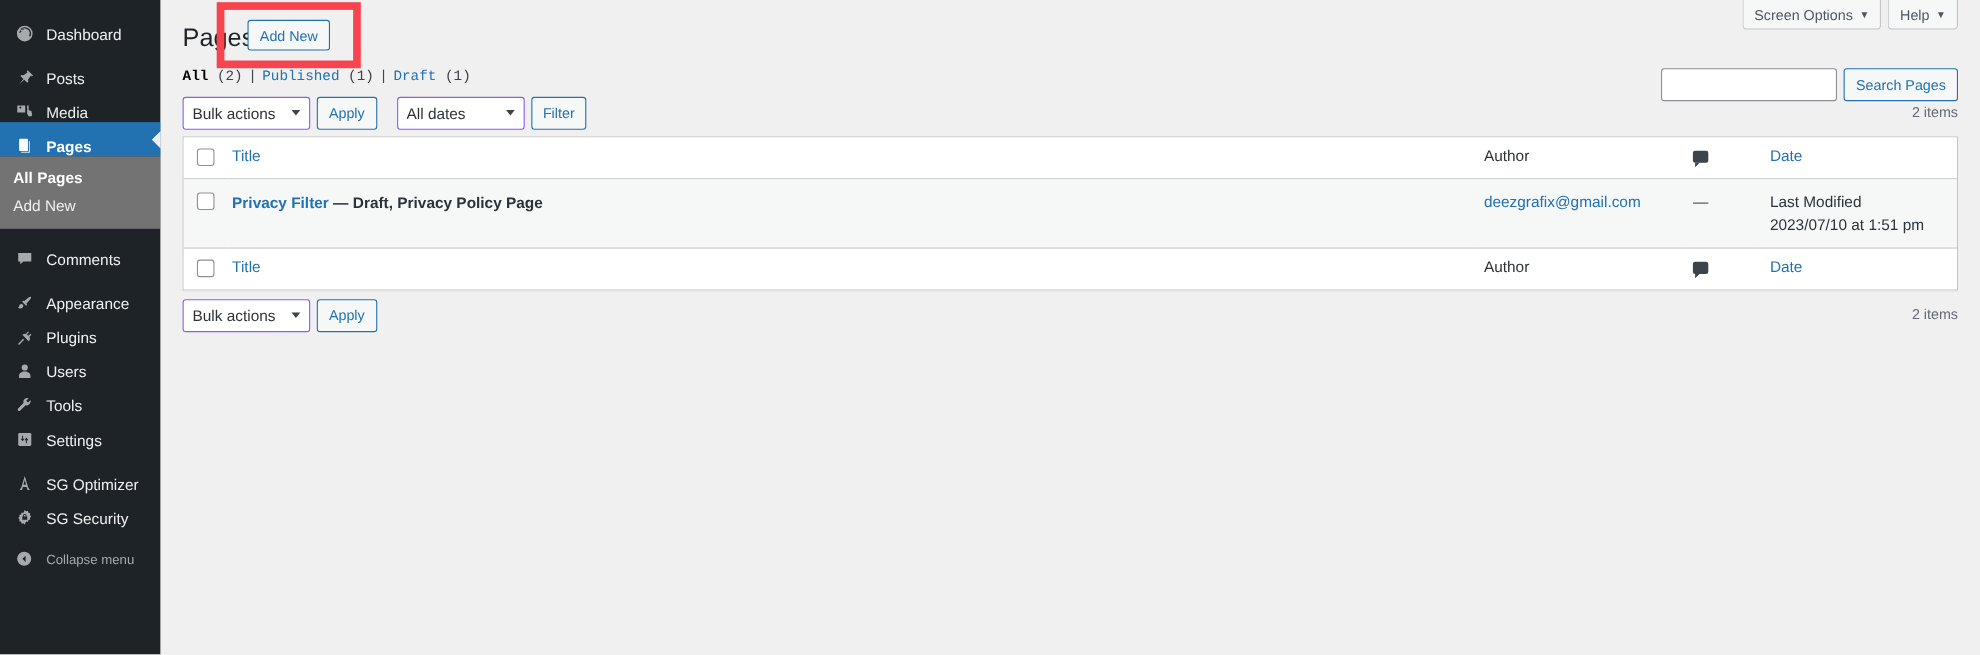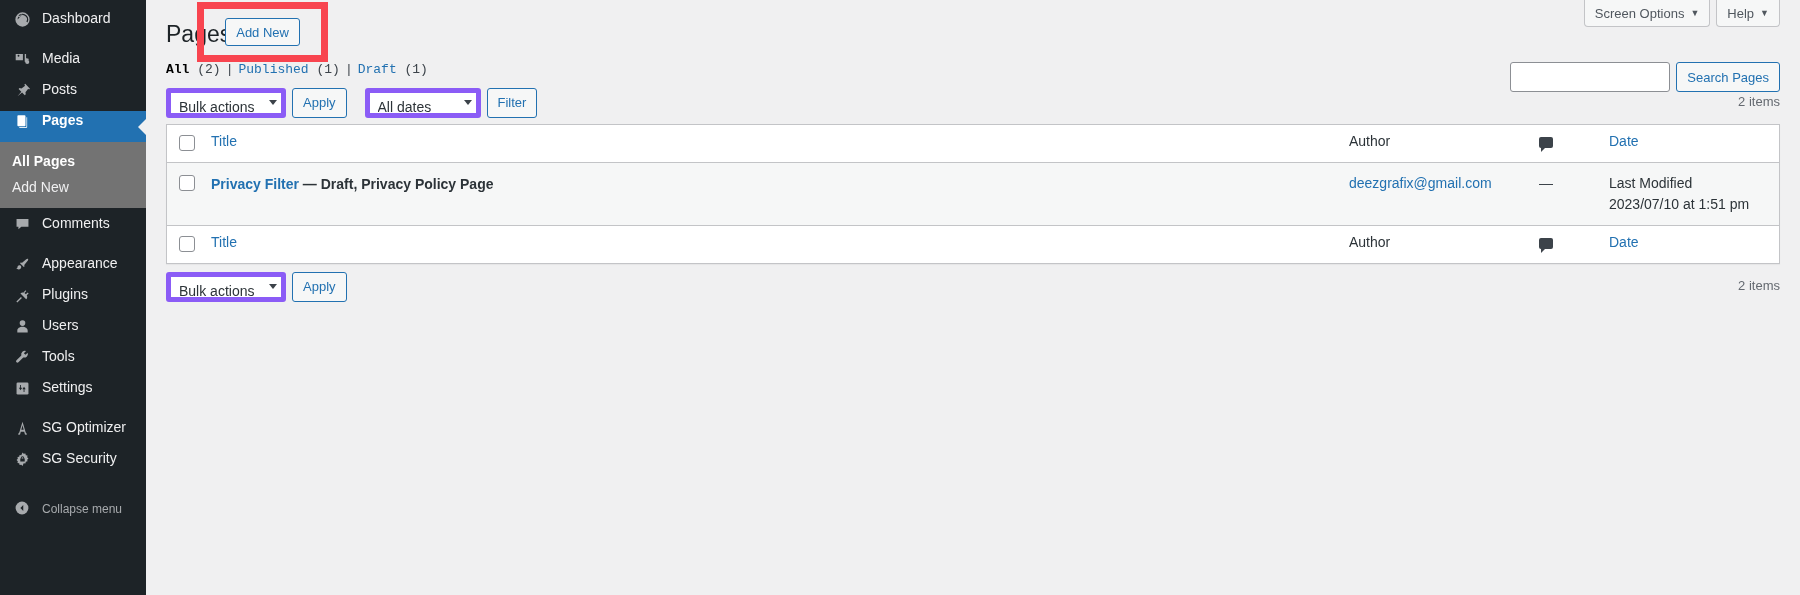--- a/index.html
+++ b/index.html
@@ -15,21 +15,21 @@
 
   
   .sidebar {
     width: 146px; min-width: 146px;
     background: #1d2327;
     color: #f0f0f1;
     padding-top: 0;
     position: relative;
   }
   .menu-item {
-    display: flex; align-items: flex-start;
+    display: flex; align-items: flex-end;
     height: 31px;
     padding: 0 16px 0 12px;
     color: #f0f0f1;
     font-size: 14px;
     line-height: 18px;
     cursor: pointer;
     position: relative;
   }
   .menu-item .ico {
     width: 20px; min-width: 20px; height: 20px;
@@ -184,21 +184,21 @@
     display: flex; align-items: center;
     margin-top: 11px;
     height: 30px;
     position: relative;
   }
   .tablenav.bottom { margin-top: 8px; }
   .select-wrap { position: relative; display: inline-block; }
   select.wp-select {
     height: 30px;
     min-width: 116px;
-    border: 5px solid #8b5cf6;
+    border: 1px solid #8b5cf6;
     border-radius: 3px;
     background: #fff;
     color: #2c3338;
     font-size: 14px;
     padding: 0 26px 0 8px;
     font-family: "Liberation Sans", sans-serif;
     -webkit-appearance: none; appearance: none;
     cursor: pointer;
     line-height: 28px;
   }
@@ -319,35 +319,35 @@
           </svg>
       </span>
       <span class="lbl">Dashboard</span>
     </div>
 
     <div class="menu-gap"></div>
 
     <div class="menu-item">
       <span class="ico">
         <svg width="17" height="17" viewBox="0 0 20 20" fill="currentColor">
+            <path d="M13.2 2.2l-1.1 1.1 1 1-4.3 3.2-2.3-.3-1.1 1.1 3.2 3.2-4.4 5.3 5.3-4.4 3.2 3.2 1.1-1.1-.3-2.3 3.2-4.3 1 1 1.1-1.1-5.6-5.6z"></path>
+          </svg>
+      </span>
+      <span class="lbl">Posts</span>
+    </div>
+
+    <div class="menu-item">
+      <span class="ico">
+        <svg width="17" height="17" viewBox="0 0 20 20" fill="currentColor">
             <path d="M2 3.5h8.5v7.5H2zM4.2 5.6a1.1 1.1 0 102.2 0 1.1 1.1 0 00-2.2 0zM2.8 10.2l2.1-2.6 1.4 1.7 1.6-2 2 2.9H2.8z"></path>
             <path d="M12.6 3.5h1.6v9.2h-1.6z"></path>
             <path d="M15.6 10.5a2.4 2.4 0 11-2.4 2.4V8.2l4 1v1.6l-2.4-.6z"></path>
           </svg>
       </span>
       <span class="lbl">Media</span>
-    </div>
-
-    <div class="menu-item">
-      <span class="ico">
-        <svg width="17" height="17" viewBox="0 0 20 20" fill="currentColor">
-            <path d="M13.2 2.2l-1.1 1.1 1 1-4.3 3.2-2.3-.3-1.1 1.1 3.2 3.2-4.4 5.3 5.3-4.4 3.2 3.2 1.1-1.1-.3-2.3 3.2-4.3 1 1 1.1-1.1-5.6-5.6z"></path>
-          </svg>
-      </span>
-      <span class="lbl">Posts</span>
     </div>
 
     <div class="menu-item current">
       <span class="ico">
         <svg width="17" height="17" viewBox="0 0 20 20" fill="currentColor">
             <path d="M5 2.5h7.5a1 1 0 011 1v11a1 1 0 01-1 1H5a1 1 0 01-1-1v-11a1 1 0 011-1z"></path>
             <path d="M14.5 5v10.5a1 1 0 01-1 1H6.2v1.1h8.3a1 1 0 001-1V5h-1z" opacity=".85"></path>
           </svg>
       </span>
       <span class="lbl">Pages</span>

